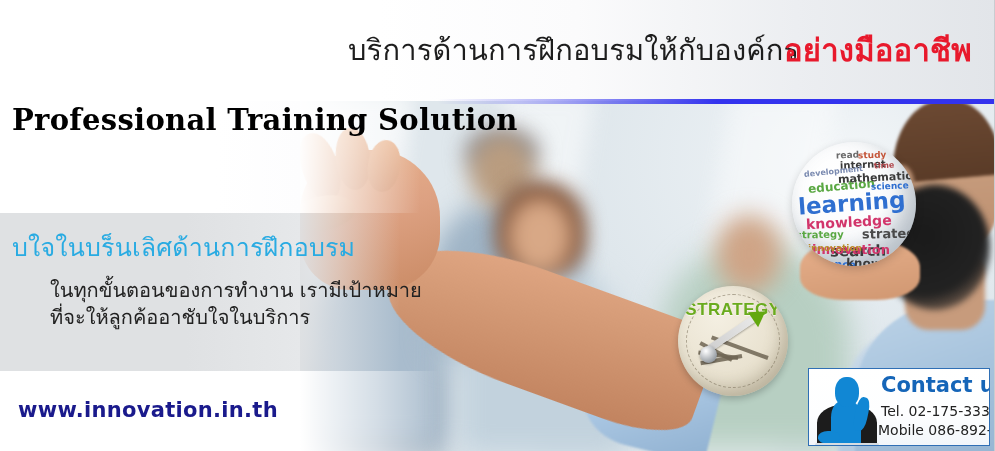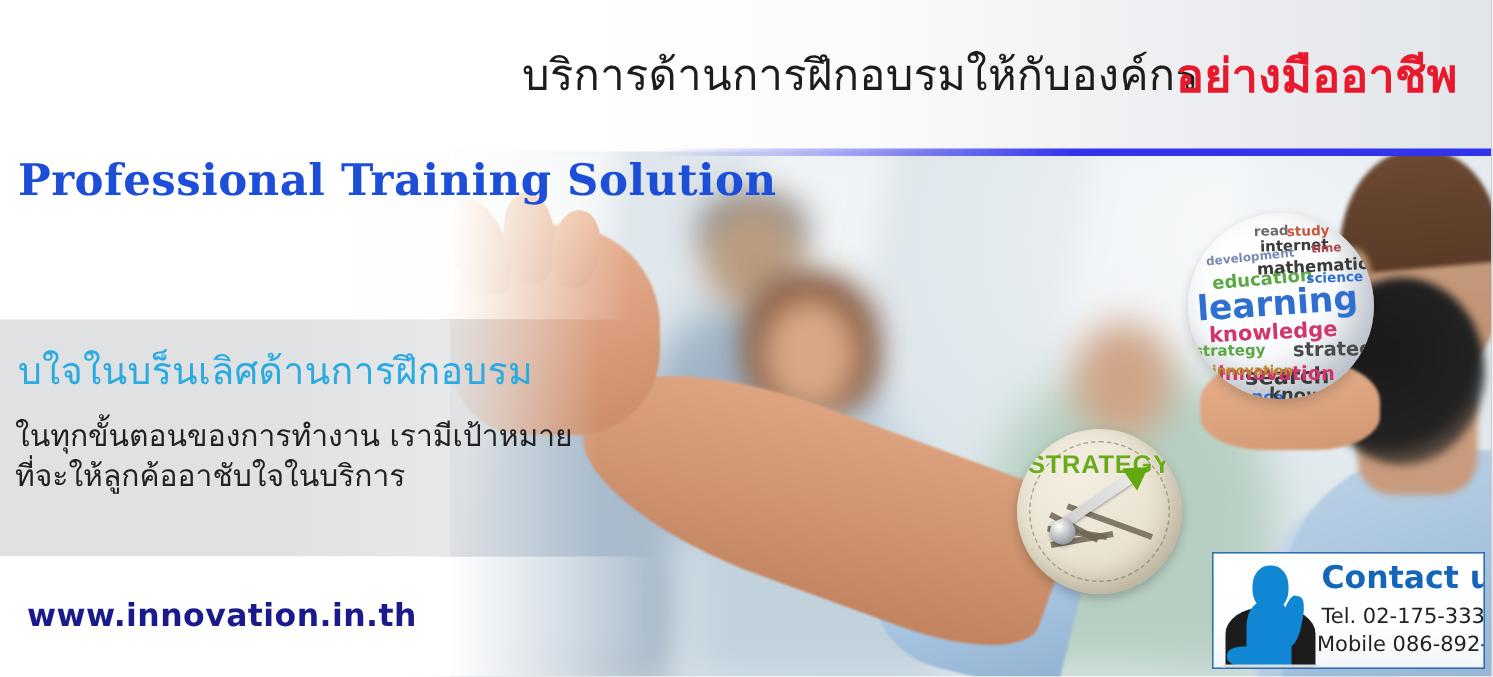--- a/index.html
+++ b/index.html
@@ -198,36 +198,36 @@
     font-family:"DejaVu Sans",sans-serif;font-size:29px;color:#1d1d1d;
     letter-spacing:.2px;white-space:nowrap;
   }
   .tagline-red{
     position:absolute;left:784px;top:25px;
     font-family:"DejaVu Sans",sans-serif;font-weight:bold;font-size:31px;color:#e8192c;
     letter-spacing:.2px;white-space:nowrap;
   }
   .subtitle{
     position:absolute;left:12px;top:103px;
-    font-family:"DejaVu Serif",serif;font-weight:bold;font-size:29px;color:#1d4ed8;
+    font-family:"DejaVu Serif",serif;font-weight:bold;font-size:29px;color:#000000;
     letter-spacing:.3px;white-space:nowrap;
   }
 
   
   .slogan-head{
     position:absolute;left:12px;top:227px;
     font-family:"DejaVu Sans",sans-serif;font-size:25px;color:#29abe2;
     letter-spacing:.2px;white-space:nowrap;
   }
   .slogan-body{
     position:absolute;left:10px;top:277px;width:400px;
     font-family:"DejaVu Sans",sans-serif;font-size:20px;color:#222222;
     line-height:1.35;
   }
-  .slogan-body div{white-space:nowrap;}
+  .slogan-body div{white-space:nowrap;margin-left:40px;}
   .website{
     position:absolute;left:18px;top:398px;
     font-family:"DejaVu Sans",sans-serif;font-weight:bold;font-size:21px;
     color:#1a1a8c;letter-spacing:.3px;white-space:nowrap;
   }
 
   
   .contact-box{
     position:absolute;left:808px;top:368px;width:182px;height:78px;
     background:linear-gradient(180deg,#ffffff 0%,#fdfeff 60%,#f2f6fa 100%);

